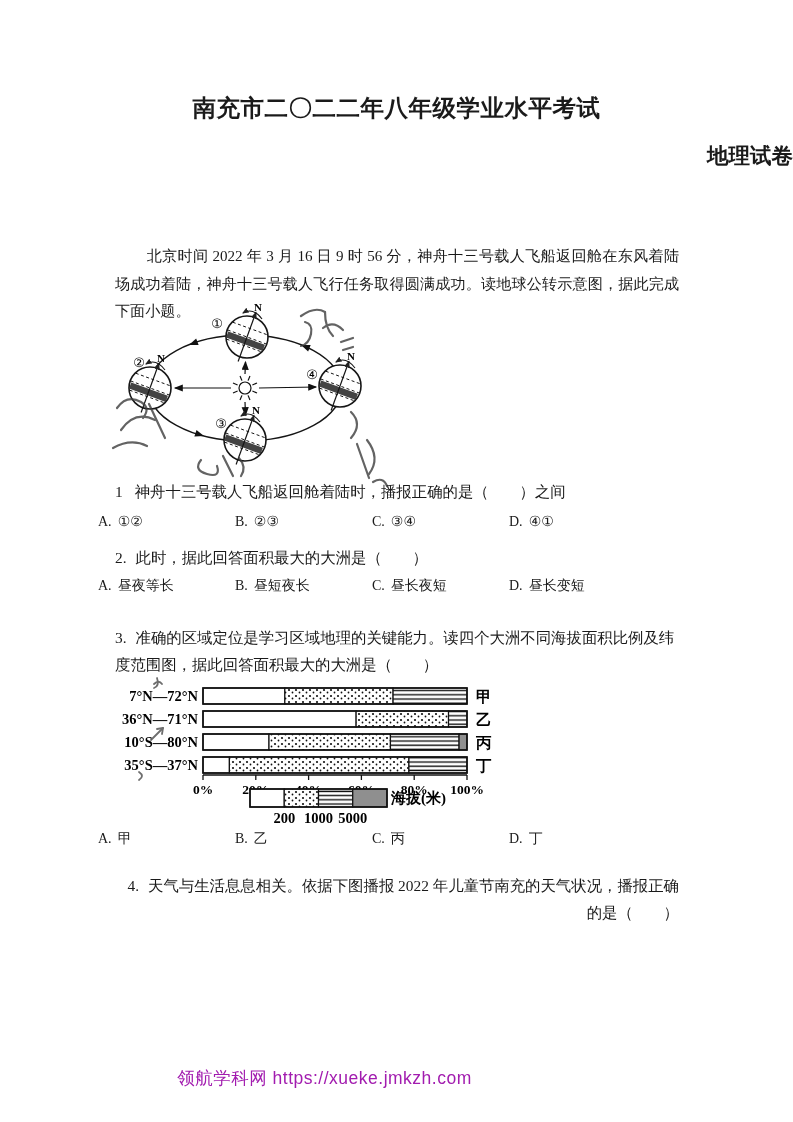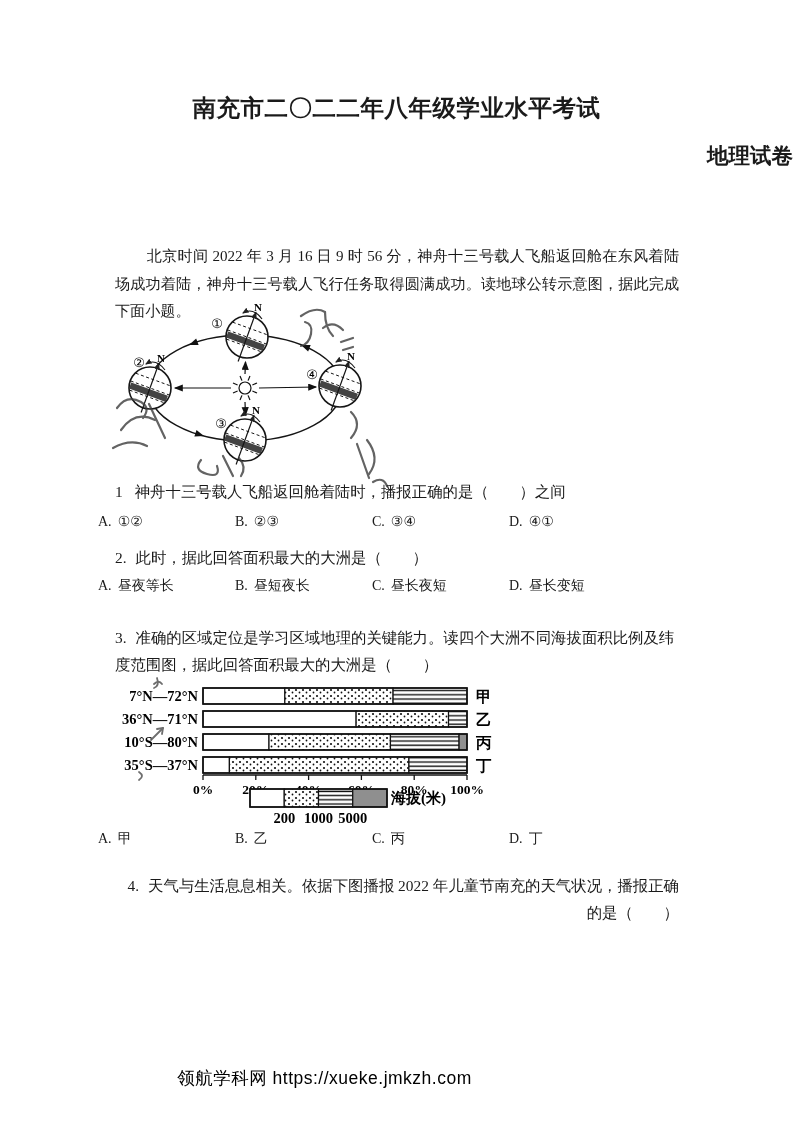--- a/index.html
+++ b/index.html
@@ -11,21 +11,21 @@
   .section-heading{left:115px;top:181px;width:564px;font-size:17px;font-weight:bold;line-height:33.5px;text-align:justify;}
   .intro{left:115px;top:243px;width:564px;font-size:15.1px;line-height:27.5px;text-align:justify;text-indent:2.1em;}
   .question{left:115px;top:0;width:564px;font-size:15.4px;line-height:27px;}
   .qnum{margin-right:9px;}
   .q1 .qnum{margin-right:12px;}
   .optrow{left:98px;width:564px;font-size:14px;line-height:21px;}
   .optrow .opt{display:inline-block;width:137px;white-space:nowrap;}
   .optrow .opt:last-child{display:inline;white-space:normal;width:auto;}
   .optrow .optlabel{margin-right:6px;}
   .q2opts{width:489px;line-height:32px;}
-  .footer-mark{left:0;top:1066px;width:649px;text-align:center;font-size:17.5px;color:#000000;
+  .footer-mark{left:0;top:1066px;width:649px;text-align:center;font-size:17.5px;color:#a21caf;
                font-family:"Liberation Sans","DejaVu Sans",sans-serif;letter-spacing:.5px;}
   svg text{font-family:"Liberation Serif","DejaVu Serif",serif;}
   .lat-label{font-size:14.5px;font-weight:bold;}
   .cat-label{font-size:15.5px;font-weight:bold;}
   .tick-label{font-size:13.5px;font-weight:bold;}
   .legend-num{font-size:14.5px;font-weight:bold;}
   .legend-title{font-size:15px;font-weight:bold;}
   .pos-num{font-size:13px;}
   .n-label{font-size:11px;font-weight:bold;}
 </style>

